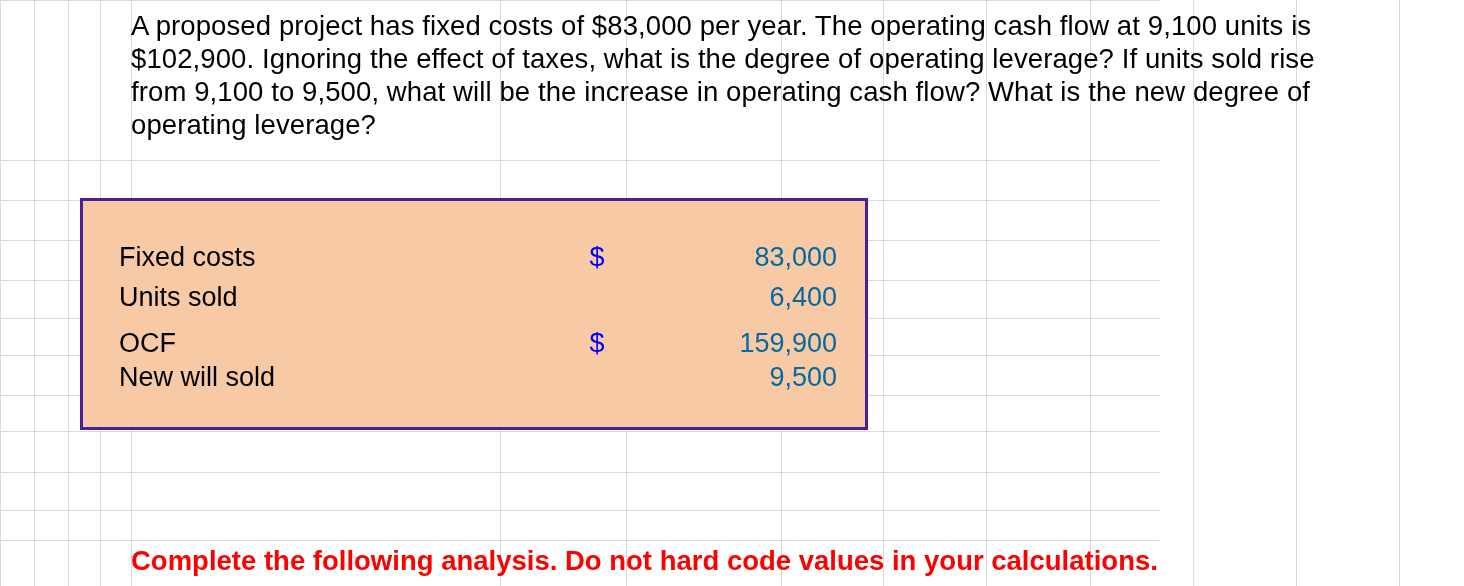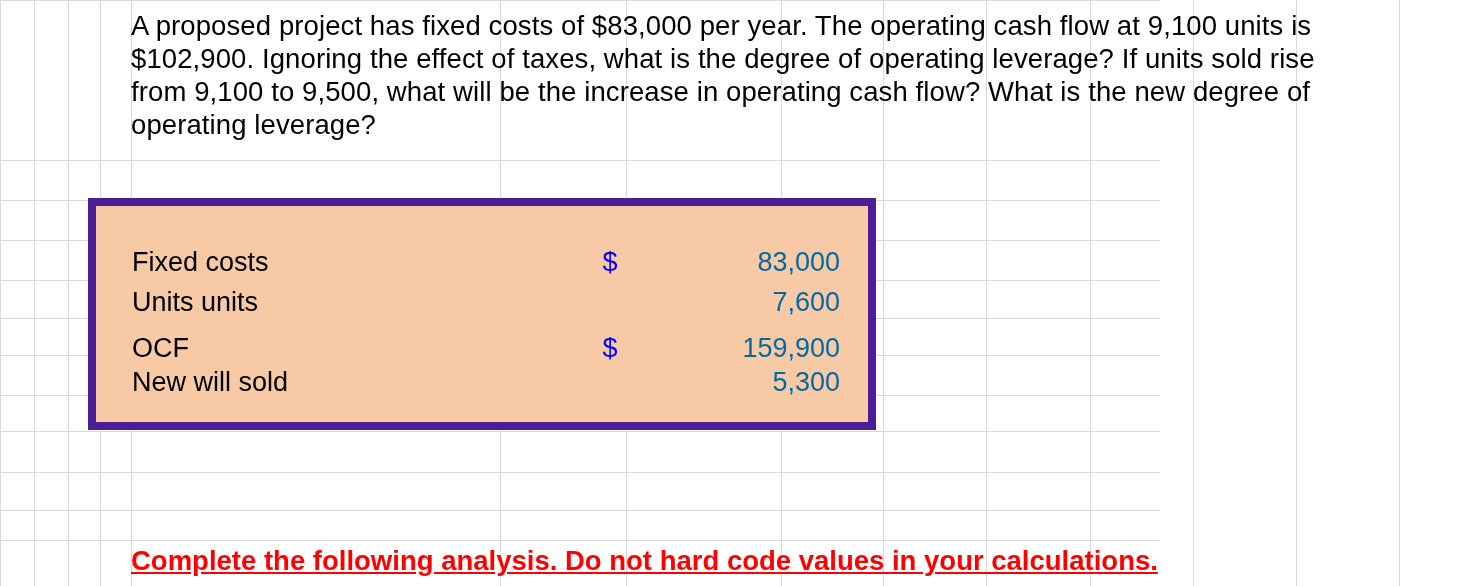--- a/index.html
+++ b/index.html
@@ -39,26 +39,26 @@
     left: 131px;
     top: 9px;
     width: 1230px;
     font-size: 27.5px;
     line-height: 33px;
     color: #000;
     letter-spacing: 0.1px;
   }
   .data-box {
     position: absolute;
-    left: 88px;
+    left: 80px;
     top: 198px;
     width: 788px;
     height: 232px;
     background: #f7caa5;
-    border: 8px solid #4c1d95;
+    border: 3px solid #4c1d95;
   }
   .data-row {
     position: absolute;
     left: 0; right: 0;
     height: 40px;
     display: flex;
     align-items: center;
   }
   .lbl {
     position: absolute;
@@ -83,21 +83,20 @@
     min-width: 140px;
   }
   .instr {
     position: absolute;
     left: 131px;
     top: 545px;
     width: 1230px;
     font-size: 27.5px;
     font-weight: bold;
     color: #ff0000;
-    text-decoration: underline;
   }
 </style>
 </head>
 <body>
 
 <div class="sheet">
 
   <div class="gridlines" id="gridlines">
       <div class="v" style="left: 0px;"></div>
       <div class="v" style="left: 34px;"></div>
@@ -129,31 +128,31 @@
 
   <div class="problem">A proposed project has fixed costs of $83,000 per year. The operating cash flow at 9,100 units is $102,900. Ignoring the effect of taxes, what is the degree of operating leverage? If units sold rise from 9,100 to 9,500, what will be the increase in operating cash flow? What is the new degree of operating leverage?</div>
 
   <div class="data-box">
     <div class="data-row" style="top:36px;">
       <span class="lbl">Fixed costs</span>
       <span class="dollar">$</span>
       <span class="val">83,000</span>
     </div>
     <div class="data-row" style="top:76px;">
-      <span class="lbl">Units units</span>
+      <span class="lbl">Units sold</span>
       <span class="dollar"></span>
-      <span class="val">7,600</span>
+      <span class="val">6,400</span>
     </div>
     <div class="data-row" style="top:116px;margin-top:6px;">
       <span class="lbl">OCF</span>
       <span class="dollar">$</span>
       <span class="val">159,900</span>
     </div>
     <div class="data-row" style="top:156px;">
       <span class="lbl">New will sold</span>
       <span class="dollar"></span>
-      <span class="val">5,300</span>
+      <span class="val">9,500</span>
     </div>
   </div>
 
   <div class="instr">Complete the following analysis. Do not hard code values in your calculations.</div>
 
 </div>
 
 </body></html>

